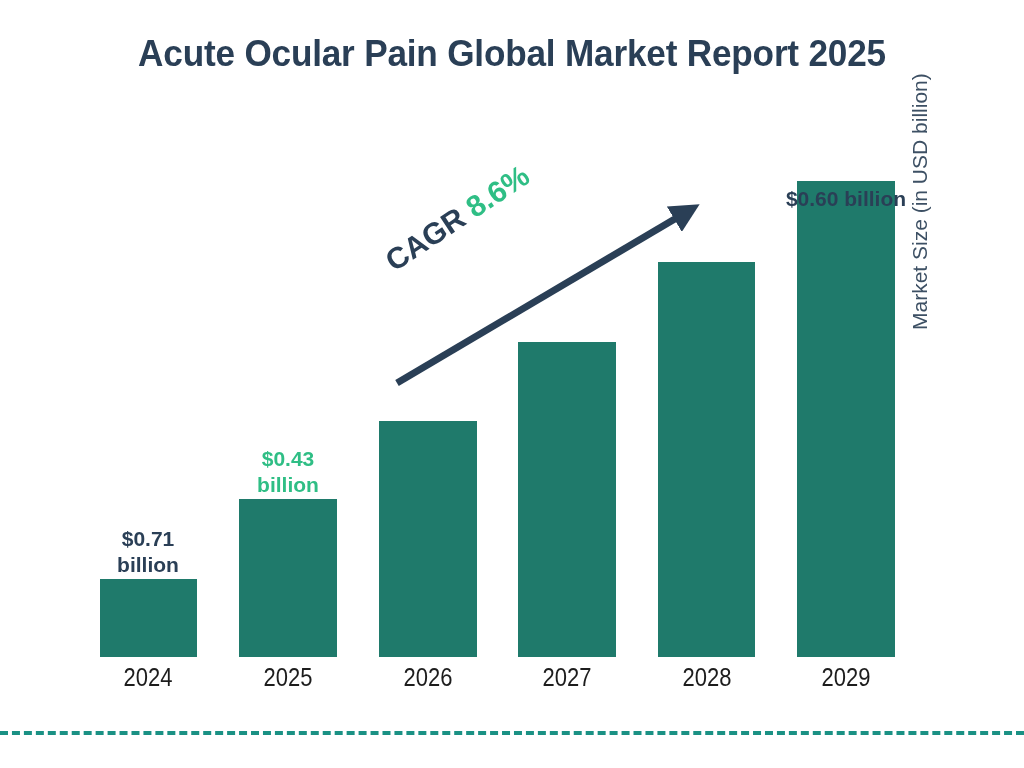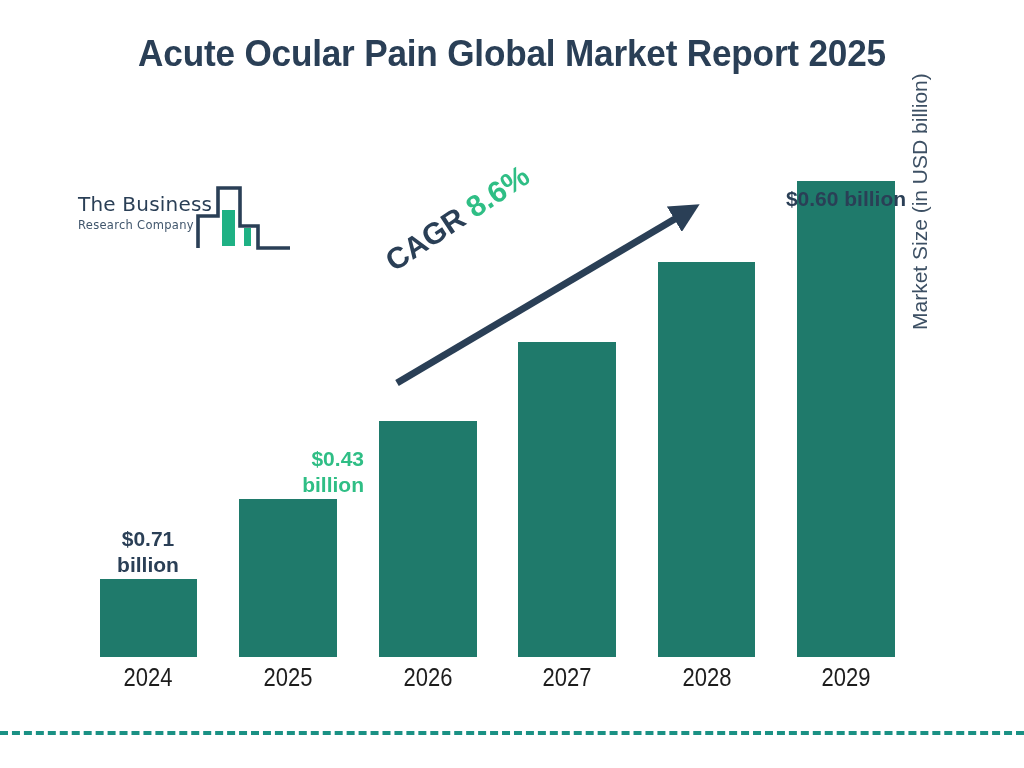--- a/index.html
+++ b/index.html
@@ -155,49 +155,34 @@
     border-top: 4px dashed #1a9184;
   }
 </style>
 </head>
 <body>
 
 <div id="canvas">
 
   <div class="chart-title">Acute Ocular Pain Global Market Report 2025</div>
 
-  <div class="logo-block">
-    <div class="logo-text">
-      <div class="logo-line1">The Business</div>
-      <div class="logo-line2">Research Company</div>
-    </div>
-    <div class="logo-mark">
-      <svg width="96" height="72" viewBox="0 0 96 72" xmlns="http://www.w3.org/2000/svg">
-
-        <polyline points="2,66 2,34 22,34 22,6 44,6 44,44 62,44 62,66 94,66" fill="none" stroke="#2a3f56" stroke-width="3.6" stroke-linejoin="miter" stroke-linecap="butt"></polyline>
-
-        <rect x="26" y="28" width="13" height="36" fill="#1fb184"></rect>
-        <rect x="48" y="46" width="7" height="18" fill="#1fb184"></rect>
-      </svg>
-    </div>
-  </div>
 
   <div class="plot">
     <div class="bar" style="left:100px; top:579px; width:97px; height:78px;"></div>
     <div class="bar" style="left:239px; top:499px; width:98px; height:158px;"></div>
     <div class="bar" style="left:379px; top:421px; width:98px; height:236px;"></div>
     <div class="bar" style="left:518px; top:342px; width:98px; height:315px;"></div>
     <div class="bar" style="left:658px; top:262px; width:97px; height:395px;"></div>
     <div class="bar" style="left:797px; top:181px; width:98px; height:476px;"></div>
   </div>
 
   <div class="val-label" style="left:88px; top:482px; width:120px;">$0.71
 billion</div>
 
-  <div class="val-label green" style="left:244px; top:402px; width:120px;text-align:right;">$0.43
+  <div class="val-label green" style="left:228px; top:402px; width:120px;">$0.43
 billion</div>
 
   <div class="val-label" style="left:726px; top:142px; width:240px;">$0.60 billion</div>
 
   <svg class="plot" width="1024" height="768" viewBox="0 0 1024 768" xmlns="http://www.w3.org/2000/svg" style="pointer-events:none;">
     <defs>
       <marker id="arrowhead" markerWidth="4.2" markerHeight="4.2" refX="2.6" refY="2.1" orient="auto">
         <polygon points="0,0 4.2,2.1 0,4.2" fill="#2a3f56"></polygon>
       </marker>
     </defs>

